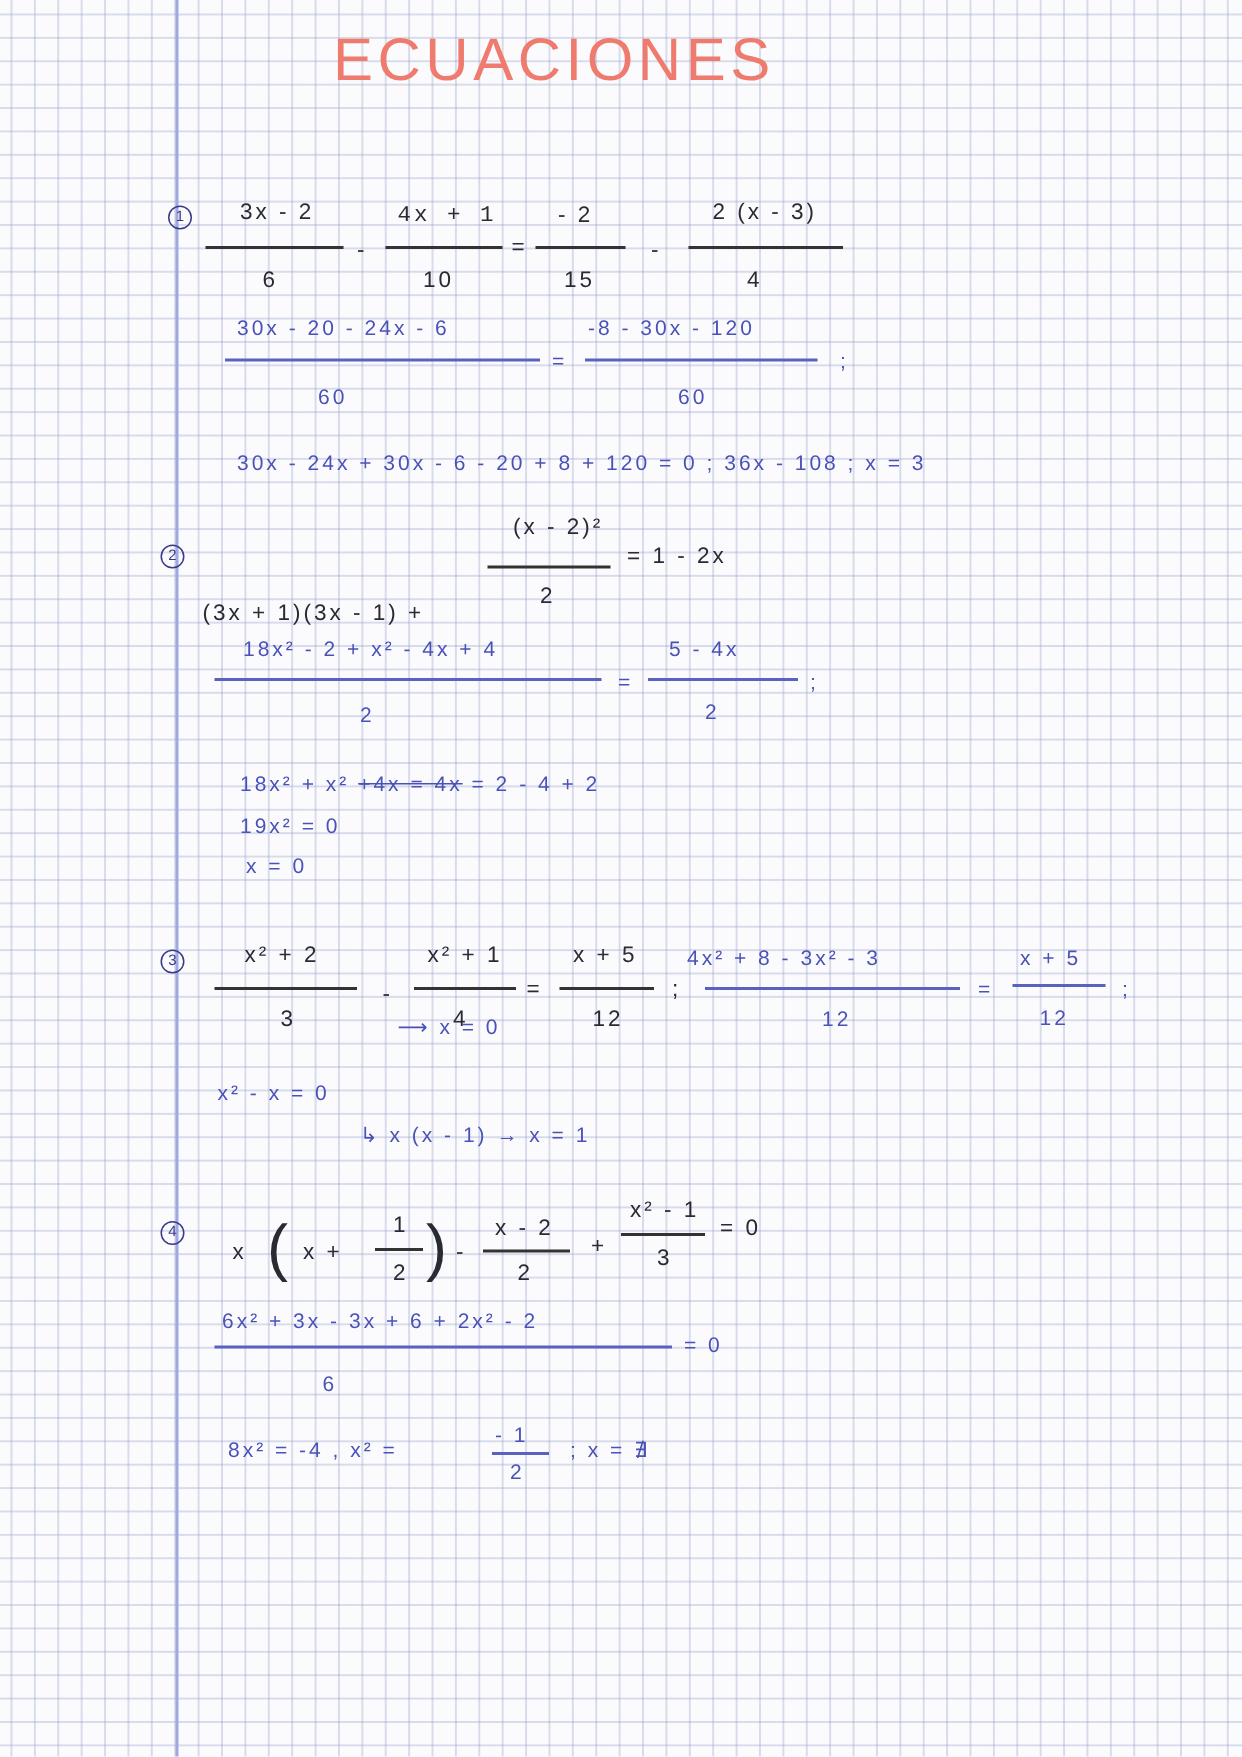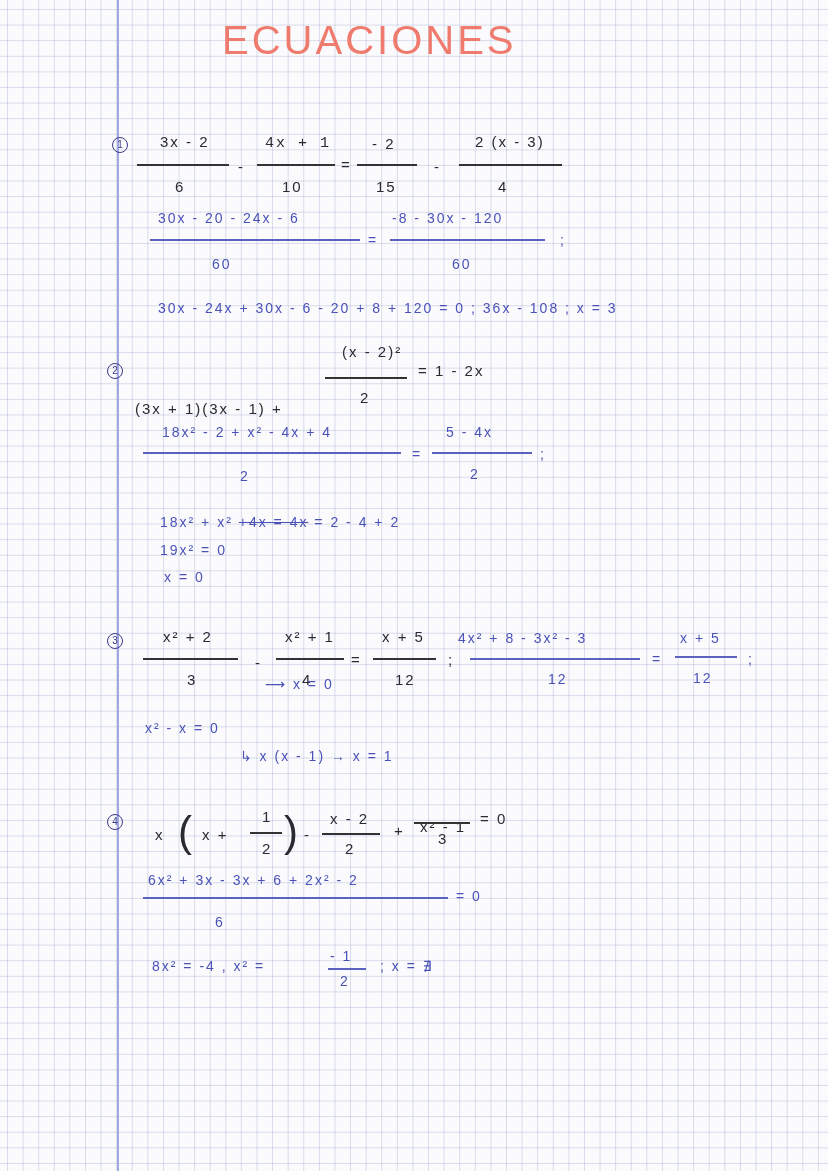--- a/index.html
+++ b/index.html
@@ -122,21 +122,21 @@
 <div class="el blk" style="left:202px;top:826px;">x +</div>
 <div class="el blk" style="left:262px;top:808px;">1</div>
 <div class="bar k" style="left:250px;top:832px;width:32px;"></div>
 <div class="el blk" style="left:262px;top:840px;">2</div>
 <div class="el blk" style="left:284px;top:808px;font-size:42px;font-weight:300;letter-spacing:0;">)</div>
 <div class="el blk" style="left:304px;top:826px;">-</div>
 <div class="el blk" style="left:330px;top:810px;">x - 2</div>
 <div class="bar k" style="left:322px;top:833px;width:58px;"></div>
 <div class="el blk" style="left:345px;top:840px;">2</div>
 <div class="el blk" style="left:394px;top:822px;">+</div>
-<div class="el blk" style="left:420px;top:798px;margin-top:20px;">x² - 1</div>
+<div class="el blk" style="left:420px;top:798px;">x² - 1</div>
 <div class="bar k" style="left:414px;top:822px;width:56px;"></div>
 <div class="el blk" style="left:438px;top:830px;">3</div>
 <div class="el blk" style="left:480px;top:810px;">= 0</div>
 
 <div class="el blu" style="left:148px;top:872px;">6x² + 3x - 3x + 6 + 2x² - 2</div>
 <div class="bar b" style="left:143px;top:897px;width:305px;"></div>
 <div class="el blu" style="left:215px;top:914px;">6</div>
 <div class="el blu" style="left:456px;top:888px;">= 0</div>
 
 <div class="el blu" style="left:152px;top:958px;">8x² = -4 , x² =</div>

